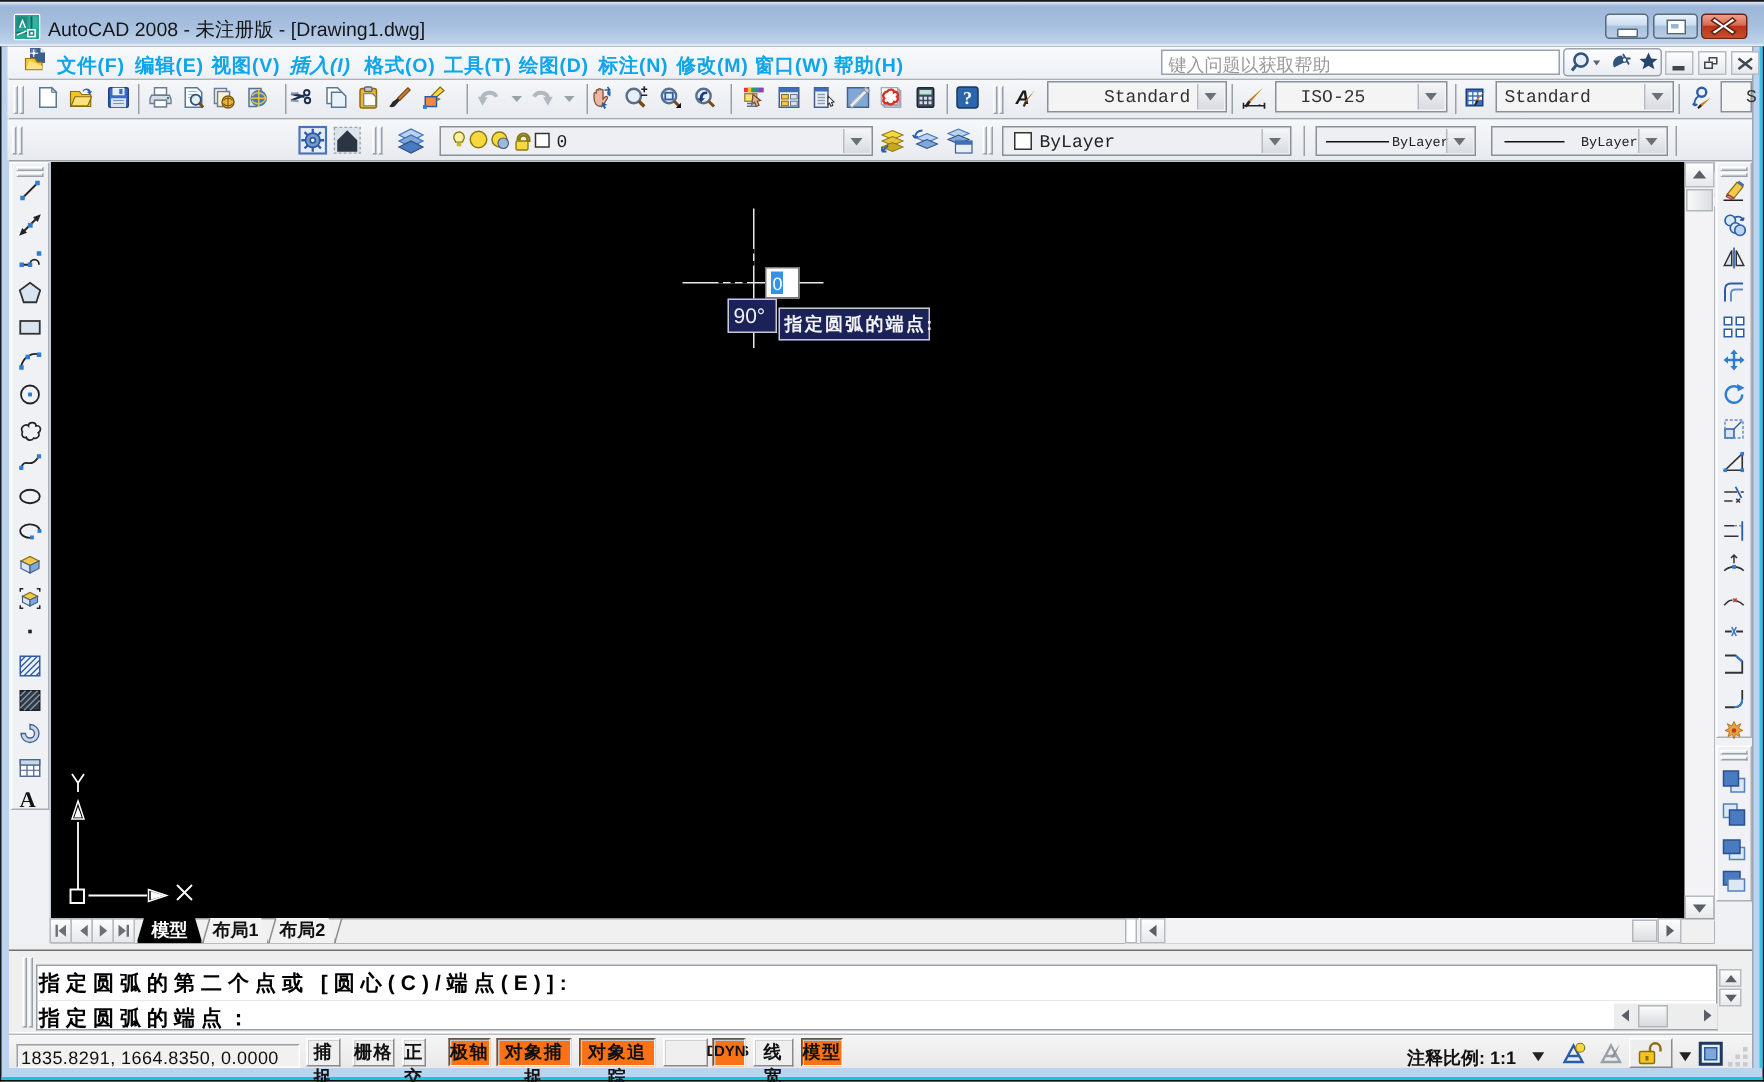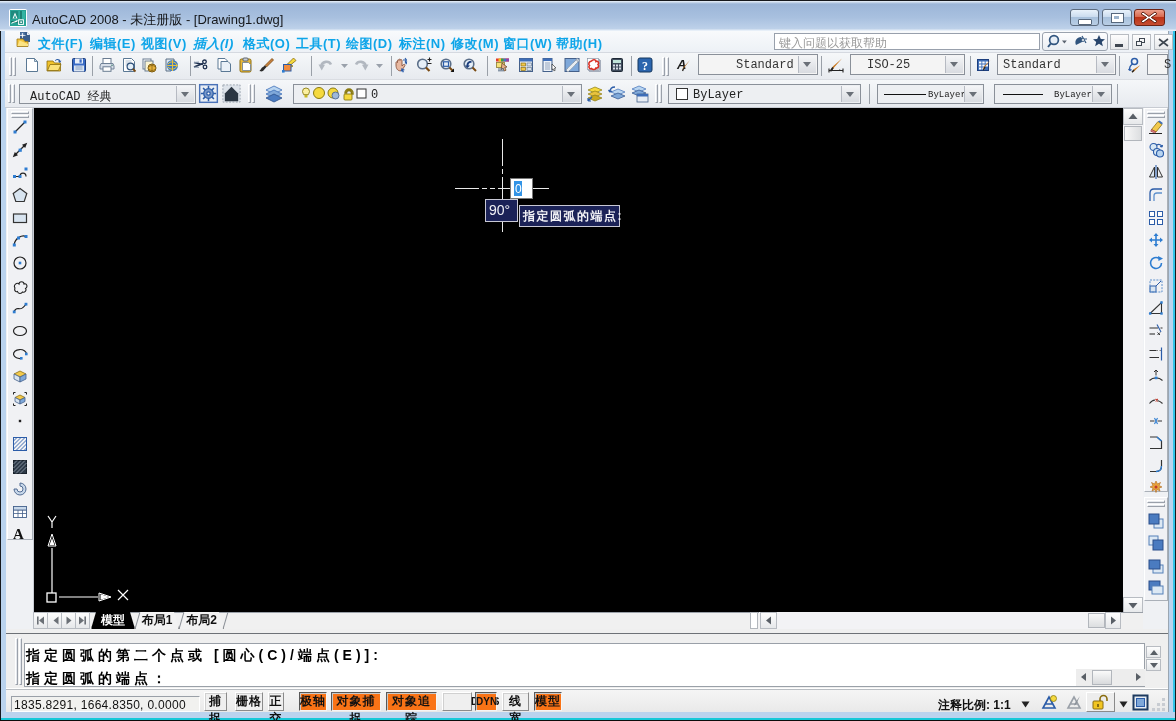--- a/index.html
+++ b/index.html
@@ -346,24 +346,20 @@
       <span style="position:absolute;left:5px;top:3px;font-family:'Liberation Mono';color:#333;">Standard</span>
       <span class="arr"></span>
     </div>
   <div class="abs combo" style="left:1147px;top:54px;width:21px;height:21px;">
       <span style="position:absolute;left:16px;top:3px;font-family:'Liberation Mono';color:#333;">S</span>
     </div>
   <div class="abs" id="tbrow2"></div>
 
   <div class="abs gripv2" style="left:8px;"></div>
     <div class="abs gripv2" style="left:12px;"></div>
-  <div class="abs combo gcombo" style="left:19px;top:84px;width:177px;height:20px;">
-      <span style="position:absolute;left:10px;top:3px;font-family:'Liberation Mono';color:#222;">AutoCAD 经典</span>
-      <span class="arr"></span>
-    </div>
   <svg class="abs" style="left:198px;top:83px;width:21px;height:21px;" viewBox="0 0 22 22">
       <rect x="1" y="1" width="20" height="20" fill="#4A72B8"></rect>
       <rect x="2.5" y="2.5" width="17" height="17" fill="#E8EDF4"></rect>
       <g stroke="#2B5CA8" stroke-width="1.3" fill="#7A99C8">
         <circle cx="11" cy="11" r="5"></circle>
         <circle cx="11" cy="11" r="1.8" fill="#fff"></circle>
       </g>
       <g stroke="#2B5CA8" stroke-width="1.6">​<path d="M11 3 v3 M11 16 v3 M3 11 h3 M16 11 h3 M5.3 5.3 l2.2 2.2 M14.5 14.5 l2.2 2.2 M16.7 5.3 l-2.2 2.2 M7.5 14.5 l-2.2 2.2"></path></g>
     </svg>
   <svg class="abs" style="left:221px;top:83px;width:21px;height:21px;" viewBox="0 0 22 22">

